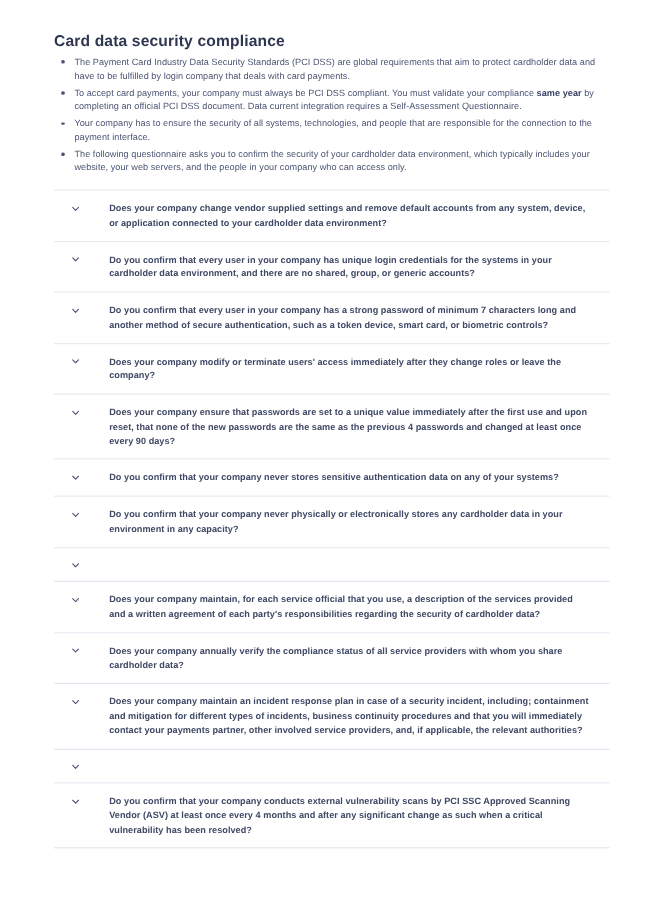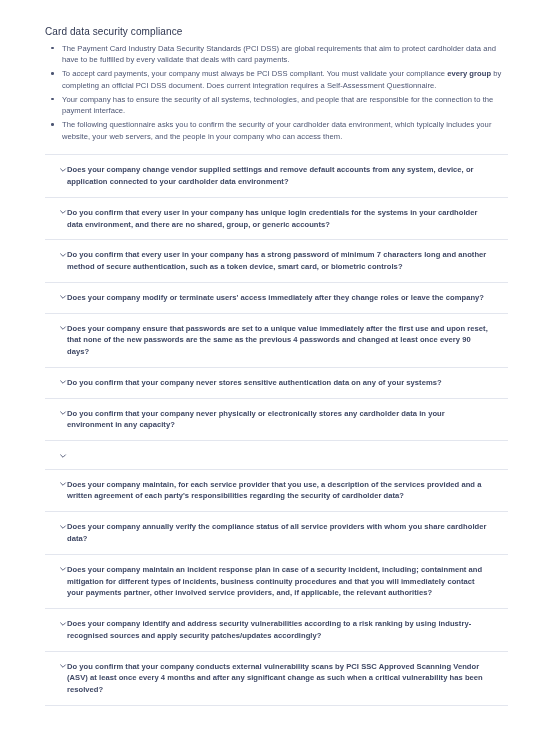--- a/index.html
+++ b/index.html
@@ -17,22 +17,22 @@
   }
 
   .page {
     box-sizing: border-box;
     width: 544px;
     padding: 26px 36px 0 45px;
   }
 
   
   .section-title {
-    font-size: 10px;
-    font-weight: normal;
+    font-size: 13px;
+    font-weight: bold;
     color: #2e3650;
     letter-spacing: 0.01em;
     margin: 0 0 4px 0;
     line-height: 1.25;
   }
 
   .intro-list {
     list-style: none;
     margin: 0;
     padding: 0;
@@ -59,21 +59,21 @@
   .intro-item b { font-weight: bold; color: #3b4463; }
 
   
   .accordion {
     margin-top: 12px;
     border-top: 1px solid #e3e6ee;
   }
   .acc-row {
     display: flex;
     align-items: flex-start;
-    gap: 0;
+    gap: 24px;
     padding: 9px 10px 9px 14px;
     border-bottom: 1px solid #e3e6ee;
     cursor: pointer;
     background: #ffffff;
   }
 
   .chev {
     flex: 0 0 auto;
     width: 8px;
     height: 8px;
@@ -92,24 +92,24 @@
   }
 </style>
 </head>
 <body>
 
 <div class="page">
 
   <h1 class="section-title">Card data security compliance</h1>
 
   <ul class="intro-list">
-      <li class="intro-item"><span>The Payment Card Industry Data Security Standards (PCI DSS) are global requirements that aim to protect cardholder data and have to be fulfilled by every validate that deals with card payments.</span></li>
-      <li class="intro-item"><span>To accept card payments, your company must always be PCI DSS compliant. You must validate your compliance </span><b>every group</b><span> by completing an official PCI DSS document. Does current integration requires a Self-Assessment Questionnaire.</span></li>
+      <li class="intro-item"><span>The Payment Card Industry Data Security Standards (PCI DSS) are global requirements that aim to protect cardholder data and have to be fulfilled by login company that deals with card payments.</span></li>
+      <li class="intro-item"><span>To accept card payments, your company must always be PCI DSS compliant. You must validate your compliance </span><b>same year</b><span> by completing an official PCI DSS document. Data current integration requires a Self-Assessment Questionnaire.</span></li>
       <li class="intro-item"><span>Your company has to ensure the security of all systems, technologies, and people that are responsible for the connection to the payment interface.</span></li>
-      <li class="intro-item"><span>The following questionnaire asks you to confirm the security of your cardholder data environment, which typically includes your website, your web servers, and the people in your company who can access them.</span></li>
+      <li class="intro-item"><span>The following questionnaire asks you to confirm the security of your cardholder data environment, which typically includes your website, your web servers, and the people in your company who can access only.</span></li>
     </ul>
 
   <div class="accordion">
       <div class="acc-row">
         <span class="chev">
           <svg viewBox="0 0 10 10" xmlns="http://www.w3.org/2000/svg">
             <path d="M2 3.6 L5 6.6 L8 3.6" fill="none" stroke="#4c5573" stroke-width="1.15" stroke-linecap="round" stroke-linejoin="round"></path>
           </svg>
         </span>
         <div class="acc-text">Does your company change vendor supplied settings and remove default accounts from any system, device, or application connected to your cardholder data environment?</div>
@@ -168,21 +168,21 @@
             <path d="M2 3.6 L5 6.6 L8 3.6" fill="none" stroke="#4c5573" stroke-width="1.15" stroke-linecap="round" stroke-linejoin="round"></path>
           </svg>
         </span>
       </div>
       <div class="acc-row">
         <span class="chev">
           <svg viewBox="0 0 10 10" xmlns="http://www.w3.org/2000/svg">
             <path d="M2 3.6 L5 6.6 L8 3.6" fill="none" stroke="#4c5573" stroke-width="1.15" stroke-linecap="round" stroke-linejoin="round"></path>
           </svg>
         </span>
-        <div class="acc-text">Does your company maintain, for each service provider that you use, a description of the services provided and a written agreement of each party's responsibilities regarding the security of cardholder data?</div>
+        <div class="acc-text">Does your company maintain, for each service official that you use, a description of the services provided and a written agreement of each party's responsibilities regarding the security of cardholder data?</div>
       </div>
       <div class="acc-row">
         <span class="chev">
           <svg viewBox="0 0 10 10" xmlns="http://www.w3.org/2000/svg">
             <path d="M2 3.6 L5 6.6 L8 3.6" fill="none" stroke="#4c5573" stroke-width="1.15" stroke-linecap="round" stroke-linejoin="round"></path>
           </svg>
         </span>
         <div class="acc-text">Does your company annually verify the compliance status of all service providers with whom you share cardholder data?</div>
       </div>
       <div class="acc-row">
@@ -192,21 +192,20 @@
           </svg>
         </span>
         <div class="acc-text">Does your company maintain an incident response plan in case of a security incident, including; containment and mitigation for different types of incidents, business continuity procedures and that you will immediately contact your payments partner, other involved service providers, and, if applicable, the relevant authorities?</div>
       </div>
       <div class="acc-row">
         <span class="chev">
           <svg viewBox="0 0 10 10" xmlns="http://www.w3.org/2000/svg">
             <path d="M2 3.6 L5 6.6 L8 3.6" fill="none" stroke="#4c5573" stroke-width="1.15" stroke-linecap="round" stroke-linejoin="round"></path>
           </svg>
         </span>
-        <div class="acc-text">Does your company identify and address security vulnerabilities according to a risk ranking by using industry-recognised sources and apply security patches/updates accordingly?</div>
       </div>
       <div class="acc-row">
         <span class="chev">
           <svg viewBox="0 0 10 10" xmlns="http://www.w3.org/2000/svg">
             <path d="M2 3.6 L5 6.6 L8 3.6" fill="none" stroke="#4c5573" stroke-width="1.15" stroke-linecap="round" stroke-linejoin="round"></path>
           </svg>
         </span>
         <div class="acc-text">Do you confirm that your company conducts external vulnerability scans by PCI SSC Approved Scanning Vendor (ASV) at least once every 4 months and after any significant change as such when a critical vulnerability has been resolved?</div>
       </div>
     </div>

